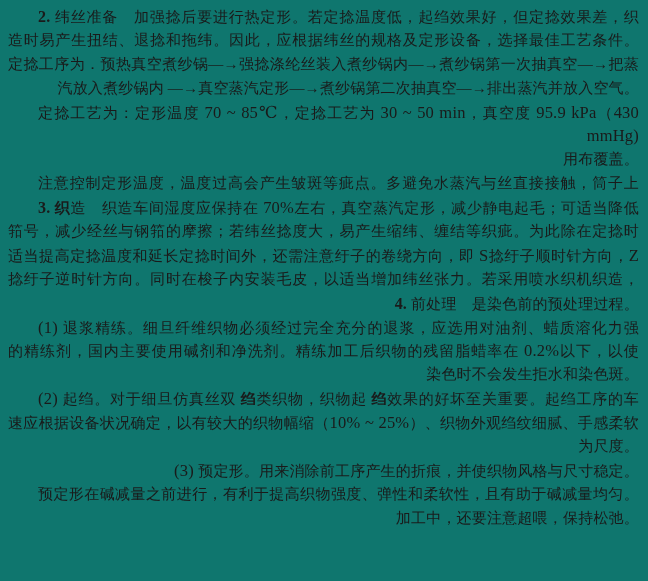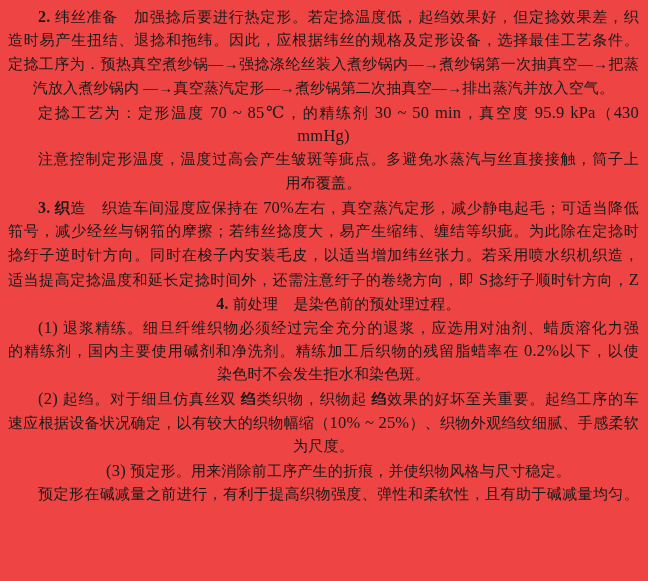--- a/index.html
+++ b/index.html
@@ -12,52 +12,53 @@
     padding: 5px 9px 0 8px;
     overflow: hidden;
     color: #1a1a1a;
     font-family: "Liberation Serif", "DejaVu Serif", serif;
   }
   .line {
     height: 23.9px;
     line-height: 23.9px;
     font-size: 15px;
     letter-spacing: 0.2px;
-    text-align: center;
+    text-align: right;
     overflow: visible;
     white-space: normal;
   }
   .line.j {            
     text-align: justify;
     text-align-last: justify;
   }
   .line.ind { text-indent: 30px; }
   .cn  { font-family: "Liberation Serif", "DejaVu Serif", serif; }
   .cnb { font-family: "Liberation Serif", "DejaVu Serif", serif; font-weight: bold; }
   .num { font-family: "Liberation Serif", "DejaVu Serif", serif; font-size: 16.5px; }
   .numb{ font-family: "Liberation Serif", "DejaVu Serif", serif; font-size: 16px; font-weight: bold; }
 </style>
 </head>
 <body>
 
-<div class="page" style="background: #ef4444; color: rgb(26, 26, 26);">
+<div class="page" style="background: #0f766e; color: rgb(26, 26, 26);">
     <div class="line j ind"><span class="numb">2.</span><span class="cn"> 纬丝准备　加强捻后要进行热定形。若定捻温度低，起绉效果好，但定捻效果差，织</span></div>
     <div class="line j"><span class="cn">造时易产生扭结、退捻和拖纬。因此，应根据纬丝的规格及定形设备，选择最佳工艺条件。</span></div>
     <div class="line j"><span class="cn">定捻工序为．预热真空煮纱锅—→强捻涤纶丝装入煮纱锅内—→煮纱锅第一次抽真空—→把蒸</span></div>
     <div class="line"><span class="cn">汽放入煮纱锅内 —→真空蒸汽定形—→煮纱锅第二次抽真空—→排出蒸汽并放入空气。</span></div>
-    <div class="line j ind"><span class="cn">定捻工艺为：定形温度 </span><span class="num">70 ~ 85℃</span><span class="cn">，的精练剂 </span><span class="num">30 ~ 50 min</span><span class="cn">，真空度 </span><span class="num">95.9 kPa</span><span class="cn">（</span><span class="num">430</span></div>
+    <div class="line j ind"><span class="cn">定捻工艺为：定形温度 </span><span class="num">70 ~ 85℃</span><span class="cn">，定捻工艺为 </span><span class="num">30 ~ 50 min</span><span class="cn">，真空度 </span><span class="num">95.9 kPa</span><span class="cn">（</span><span class="num">430</span></div>
     <div class="line"><span class="num">mmHg)</span></div>
+    <div class="line"><span class="cn">用布覆盖。</span></div>
     <div class="line j ind"><span class="cn">注意控制定形温度，温度过高会产生皱斑等疵点。多避免水蒸汽与丝直接接触，筒子上</span></div>
-    <div class="line"><span class="cn">用布覆盖。</span></div>
     <div class="line j ind"><span class="numb">3.</span><span class="cn"> </span><span class="cnb">织</span><span class="cn">造　织造车间湿度应保持在 </span><span class="num">70%</span><span class="cn">左右，真空蒸汽定形，减少静电起毛；可适当降低</span></div>
     <div class="line j"><span class="cn">筘号，减少经丝与钢筘的摩擦；若纬丝捻度大，易产生缩纬、缠结等织疵。为此除在定捻时</span></div>
+    <div class="line j"><span class="cn">适当提高定捻温度和延长定捻时间外，还需注意纡子的卷绕方向，即 </span><span class="num">S</span><span class="cn">捻纡子顺时针方向，</span><span class="num">Z</span></div>
     <div class="line j"><span class="cn">捻纡子逆时针方向。同时在梭子内安装毛皮，以适当增加纬丝张力。若采用喷水织机织造，</span></div>
-    <div class="line j"><span class="cn">适当提高定捻温度和延长定捻时间外，还需注意纡子的卷绕方向，即 </span><span class="num">S</span><span class="cn">捻纡子顺时针方向，</span><span class="num">Z</span></div>
     <div class="line ind"><span class="numb">4.</span><span class="cn"> 前处理　是染色前的预处理过程。</span></div>
     <div class="line j ind"><span class="num">(1) </span><span class="cn">退浆精练。细旦纤维织物必须经过完全充分的退浆，应选用对油剂、蜡质溶化力强</span></div>
     <div class="line j"><span class="cn">的精练剂，国内主要使用碱剂和净洗剂。精练加工后织物的残留脂蜡率在 </span><span class="num">0.2%</span><span class="cn">以下，以使</span></div>
     <div class="line"><span class="cn">染色时不会发生拒水和染色斑。</span></div>
     <div class="line j ind"><span class="num">(2) </span><span class="cn">起绉。对于细旦仿真丝双 </span><span class="cnb">绉</span><span class="cn">类织物，织物起 </span><span class="cnb">绉</span><span class="cn">效果的好坏至关重要。起绉工序的车</span></div>
     <div class="line j"><span class="cn">速应根据设备状况确定，以有较大的织物幅缩（</span><span class="num">10% ~ 25%</span><span class="cn">）、织物外观绉纹细腻、手感柔软</span></div>
     <div class="line"><span class="cn">为尺度。</span></div>
     <div class="line ind"><span class="num">(3) </span><span class="cn">预定形。用来消除前工序产生的折痕，并使织物风格与尺寸稳定。</span></div>
     <div class="line j ind"><span class="cn">预定形在碱减量之前进行，有利于提高织物强度、弹性和柔软性，且有助于碱减量均匀。</span></div>
+    <div class="line"><span class="cn">加工中，还要注意超喂，保持松弛。</span></div>
   </div>
 
 </body></html>

